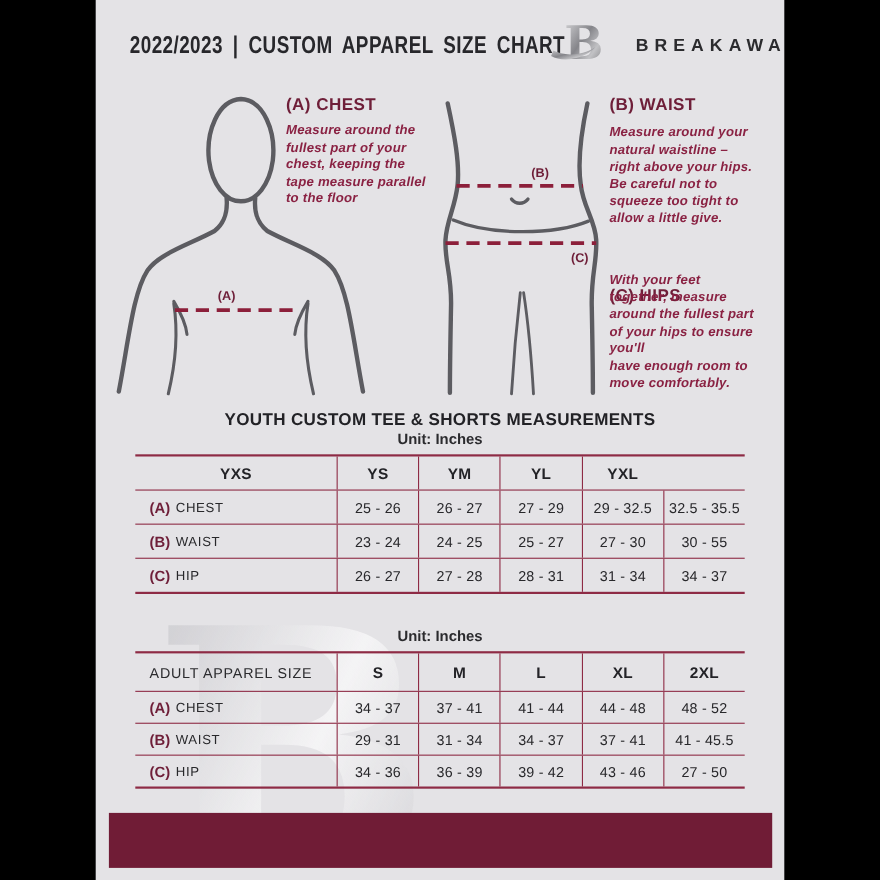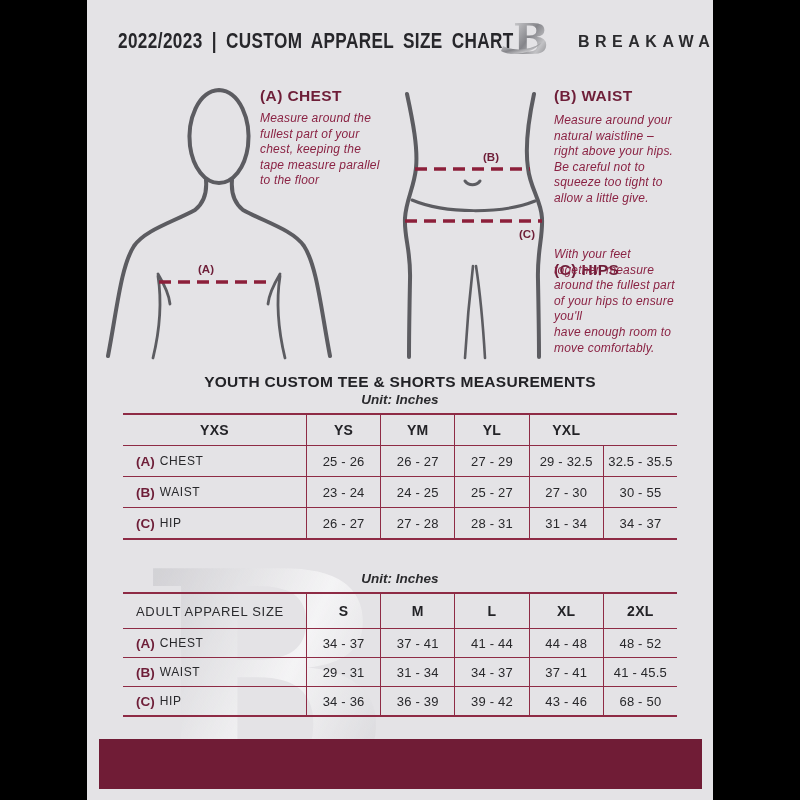--- a/index.html
+++ b/index.html
@@ -39,38 +39,38 @@
 
   
   .fig{position:absolute;z-index:1;}
   .fig-left{left:14px;top:84px;}
   .fig-mid{left:308px;top:80px;}
   .g-head{
     position:absolute;z-index:1;font-size:15.5px;font-weight:bold;
     color:#6e1e38;letter-spacing:.4px;white-space:nowrap;
   }
   .g-text{
-    position:absolute;z-index:1;font-size:12px;line-height:15.6px;font-weight:400;
+    position:absolute;z-index:1;font-size:12px;line-height:15.6px;font-weight:700;
     font-style:italic;color:var(--desc);white-space:pre-line;letter-spacing:.2px;
   }
   .gh-chest{left:173px;top:87px;}
   .gt-chest{left:173px;top:111px;width:140px;}
   .gh-waist{left:467px;top:87px;}
   .gt-waist{left:467px;top:113px;width:150px;}
   .gh-hips{left:467px;top:221px;margin-top:40px;}
   .gt-hips{left:467px;top:247px;width:152px;}
 
   
   .sec-title{
     position:absolute;left:0;width:626px;text-align:center;z-index:1;
     font-size:15.5px;font-weight:bold;color:#222226;letter-spacing:.3px;
   }
   .sec-unit{
     position:absolute;left:0;width:626px;text-align:center;z-index:1;
-    font-size:13.5px;font-weight:600;font-style:italic;color:#2b2b2e;
+    font-size:13.5px;font-weight:600;color:#2b2b2e;
   }
   .yt-title{top:373px;} .yt-unit{top:392px;}
   .ad-title{top:552px;} .ad-unit{top:571px;}
 
   
   .size-table{
     position:absolute;left:36px;width:554px;z-index:1;
     border-top:2px solid var(--line);border-bottom:2px solid var(--line);
   }
   .youth-table{top:413px;}
@@ -254,19 +254,19 @@
       </div>
       <div class="trow">
         <div class="tcell lbl row-lbl">
           <span class="marker">(C)</span>
           <span class="lbl-name">HIP</span>
         </div>
         <div class="tcell val">34 - 36</div>
         <div class="tcell val">36 - 39</div>
         <div class="tcell val">39 - 42</div>
         <div class="tcell val">43 - 46</div>
-        <div class="tcell val">68 - 50</div>
+        <div class="tcell val">27 - 50</div>
       </div>
     </div>
 
     <div class="footer-bar"></div>
   </div>
 </div>
 
 </body></html>

